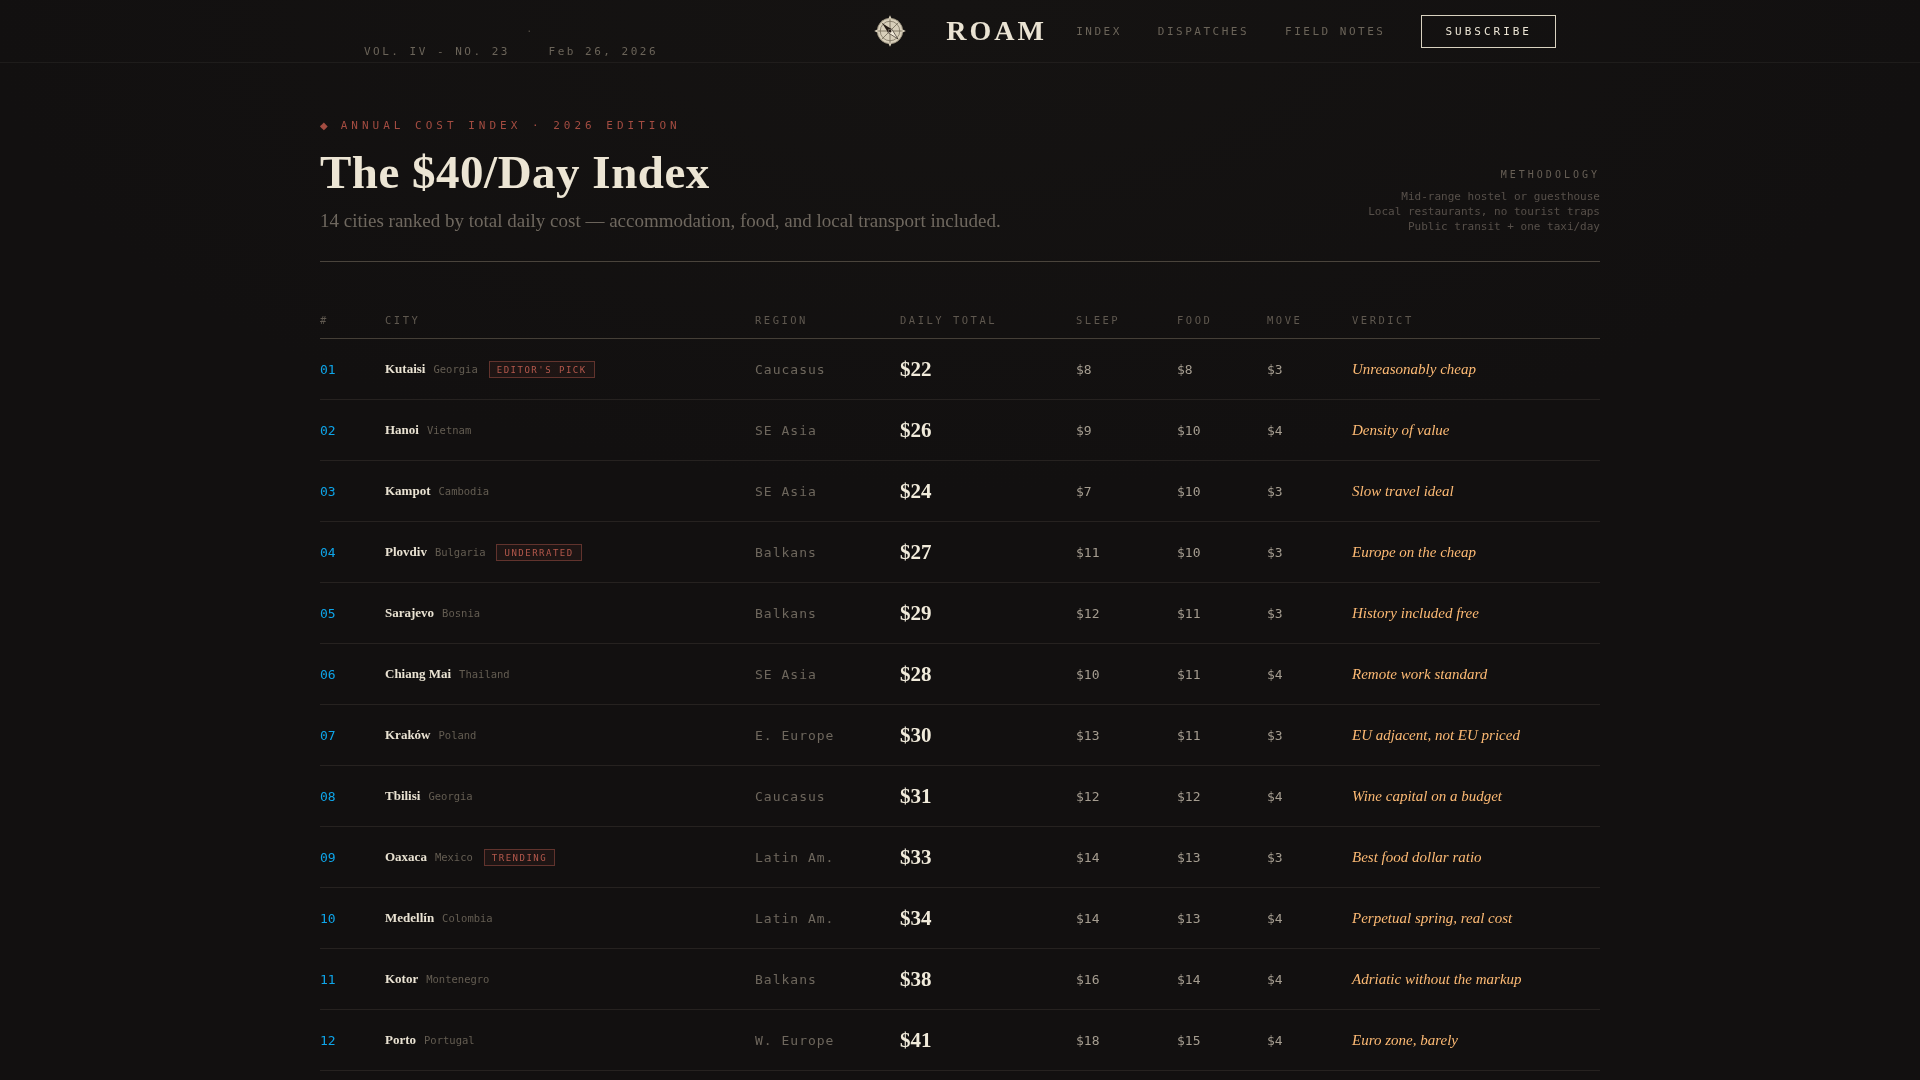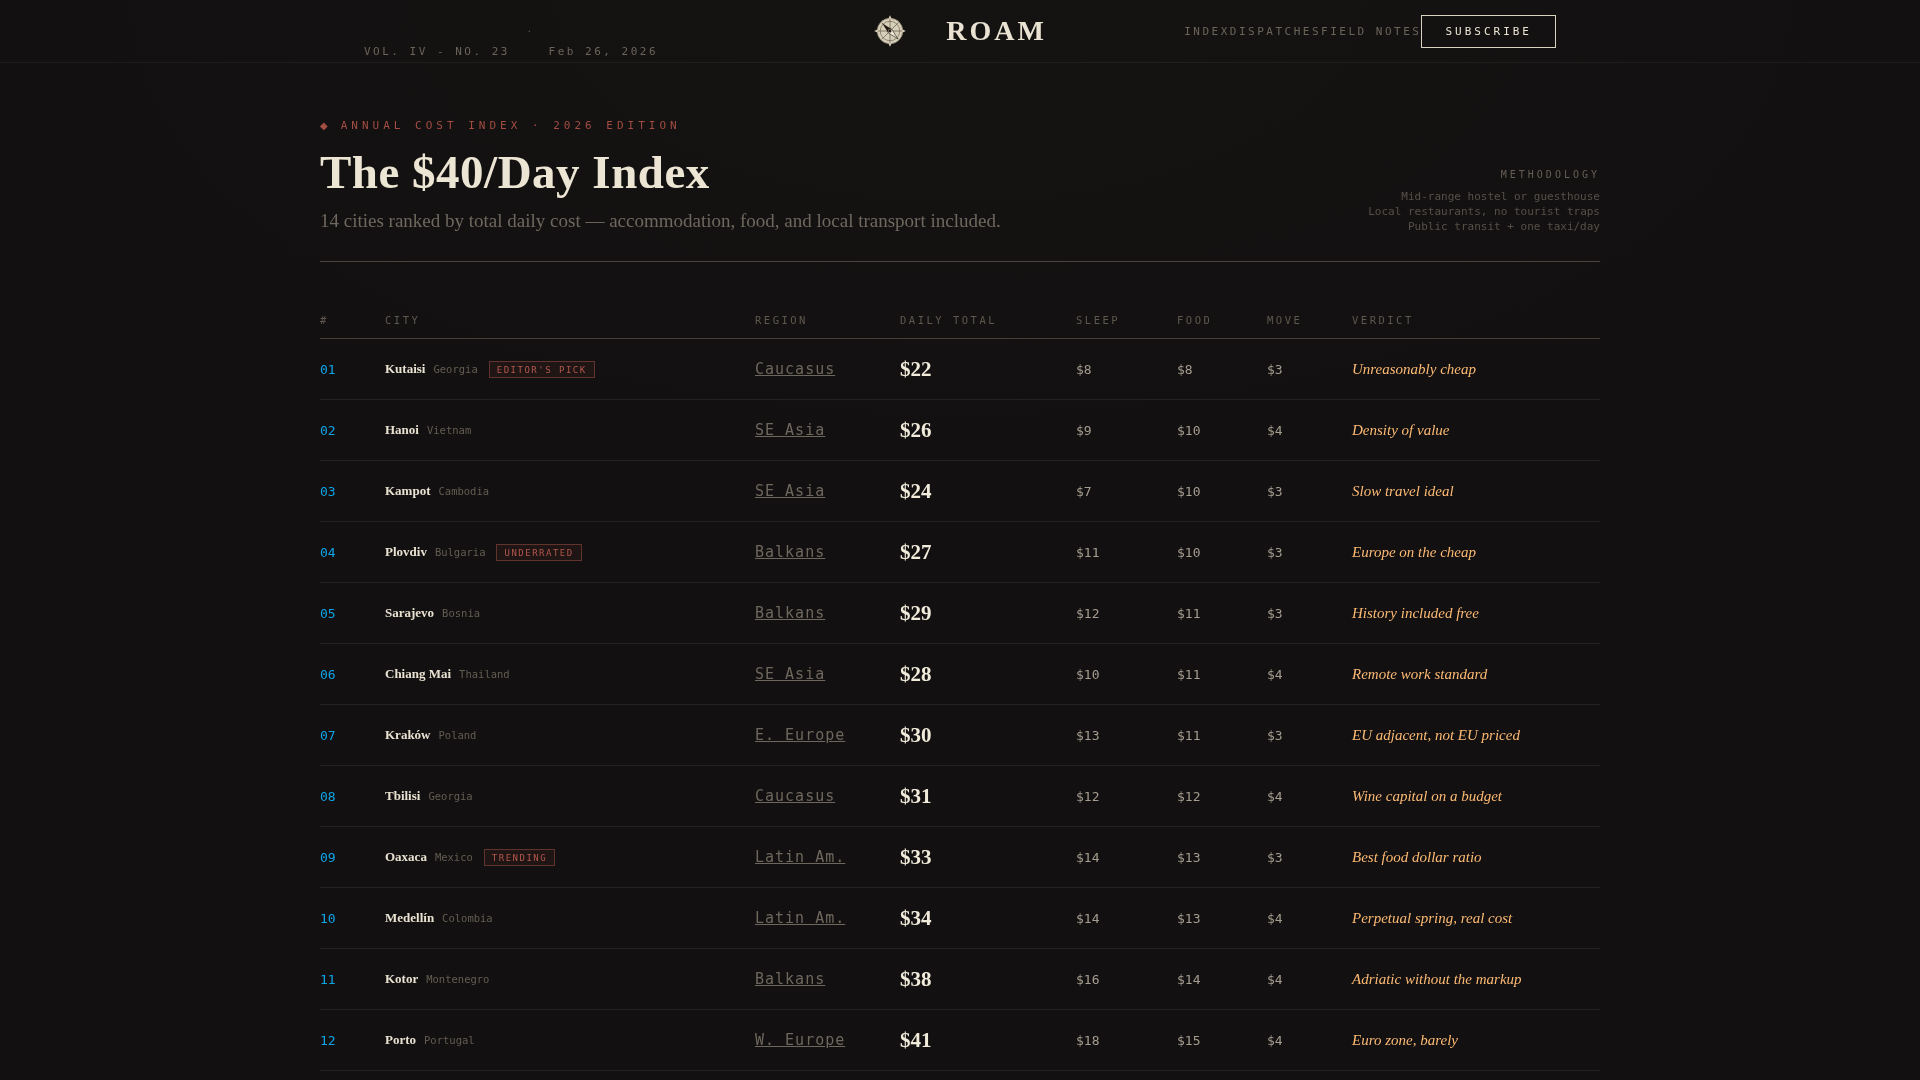--- a/index.html
+++ b/index.html
@@ -13,21 +13,21 @@
   .mono { font-family:"DejaVu Sans Mono", monospace; }
 
   
   .site-header { height:63px; border-bottom:1px solid rgba(232,225,209,0.06); display:flex; align-items:center; }
   .header-inner { width:1192px; margin:0 auto; display:flex; align-items:center; }
   .header-left { flex:1; display:flex; align-items:center; gap:16px; }
   .issue-text { font-size:11px; letter-spacing:2.5px; color:#6b6459; white-space:nowrap;margin-top:40px; }
   .issue-sep { font-size:11px; color:#4d473f; }
   .brand { display:flex; align-items:center; gap:11px; text-decoration:none; color:#eae3d3; }
   .brand-name { font-family:"Liberation Serif", serif; font-weight:700; font-size:28px; letter-spacing:3px;margin-left:28px; }
-  .header-right { flex:1; display:flex; align-items:center; justify-content:flex-end; }
+  .header-right { flex:1; display:flex; align-items:center; justify-content:flex-end; gap:36px; }
   .nav-link { font-family:"DejaVu Sans Mono", monospace; font-size:11px; letter-spacing:2.5px; color:#6b6459; text-decoration:none; cursor:pointer; white-space:nowrap; }
   .subscribe-btn {
     font-family:"DejaVu Sans Mono", monospace; font-size:11px; letter-spacing:3px;
     color:#ece5d5; background:transparent; border:1px solid #d9d2c0;
     padding:9px 23px; cursor:pointer; white-space:nowrap;
   }
 
   
   .content { width:1280px; margin:0 auto; }
 
@@ -55,21 +55,21 @@
   .trow { height:61px; border-bottom:1px solid #262220; }
   .c-rank { font-size:13px; color:#0ea5e9; }
   .c-city { display:flex; align-items:baseline; }
   .city-name { font-family:"Liberation Serif", serif; font-weight:700; font-size:13px; color:#e9e2d2; }
   .country { font-family:"DejaVu Sans Mono", monospace; font-size:10.5px; color:#645d52; margin-left:8px;text-align:center; }
   .badge {
     font-family:"DejaVu Sans Mono", monospace; font-size:9px; letter-spacing:1.5px;
     color:#b4584c; border:1px solid rgba(180,88,76,0.45); background:rgba(180,88,76,0.08);
     padding:3px 7px 2px; margin-left:11px; align-self:center; white-space:nowrap;
   }
-  .c-region { font-size:15px; color:#6e675d; letter-spacing:1px;text-decoration:underline; }
+  .c-region { font-size:13px; color:#6e675d; letter-spacing:1px; }
   .c-total { font-family:"Liberation Serif", serif; font-weight:700; font-size:21px; color:#f1ebdb; }
   .c-num { font-size:13px; color:#a59d90; }
   .c-verdict { font-family:"Liberation Serif", serif; font-style:italic; font-size:15px; color:#fdba74; }
 </style>
 </head>
 <body>
 
 <header class="site-header">
   <div class="header-inner">
     <div class="header-left">

